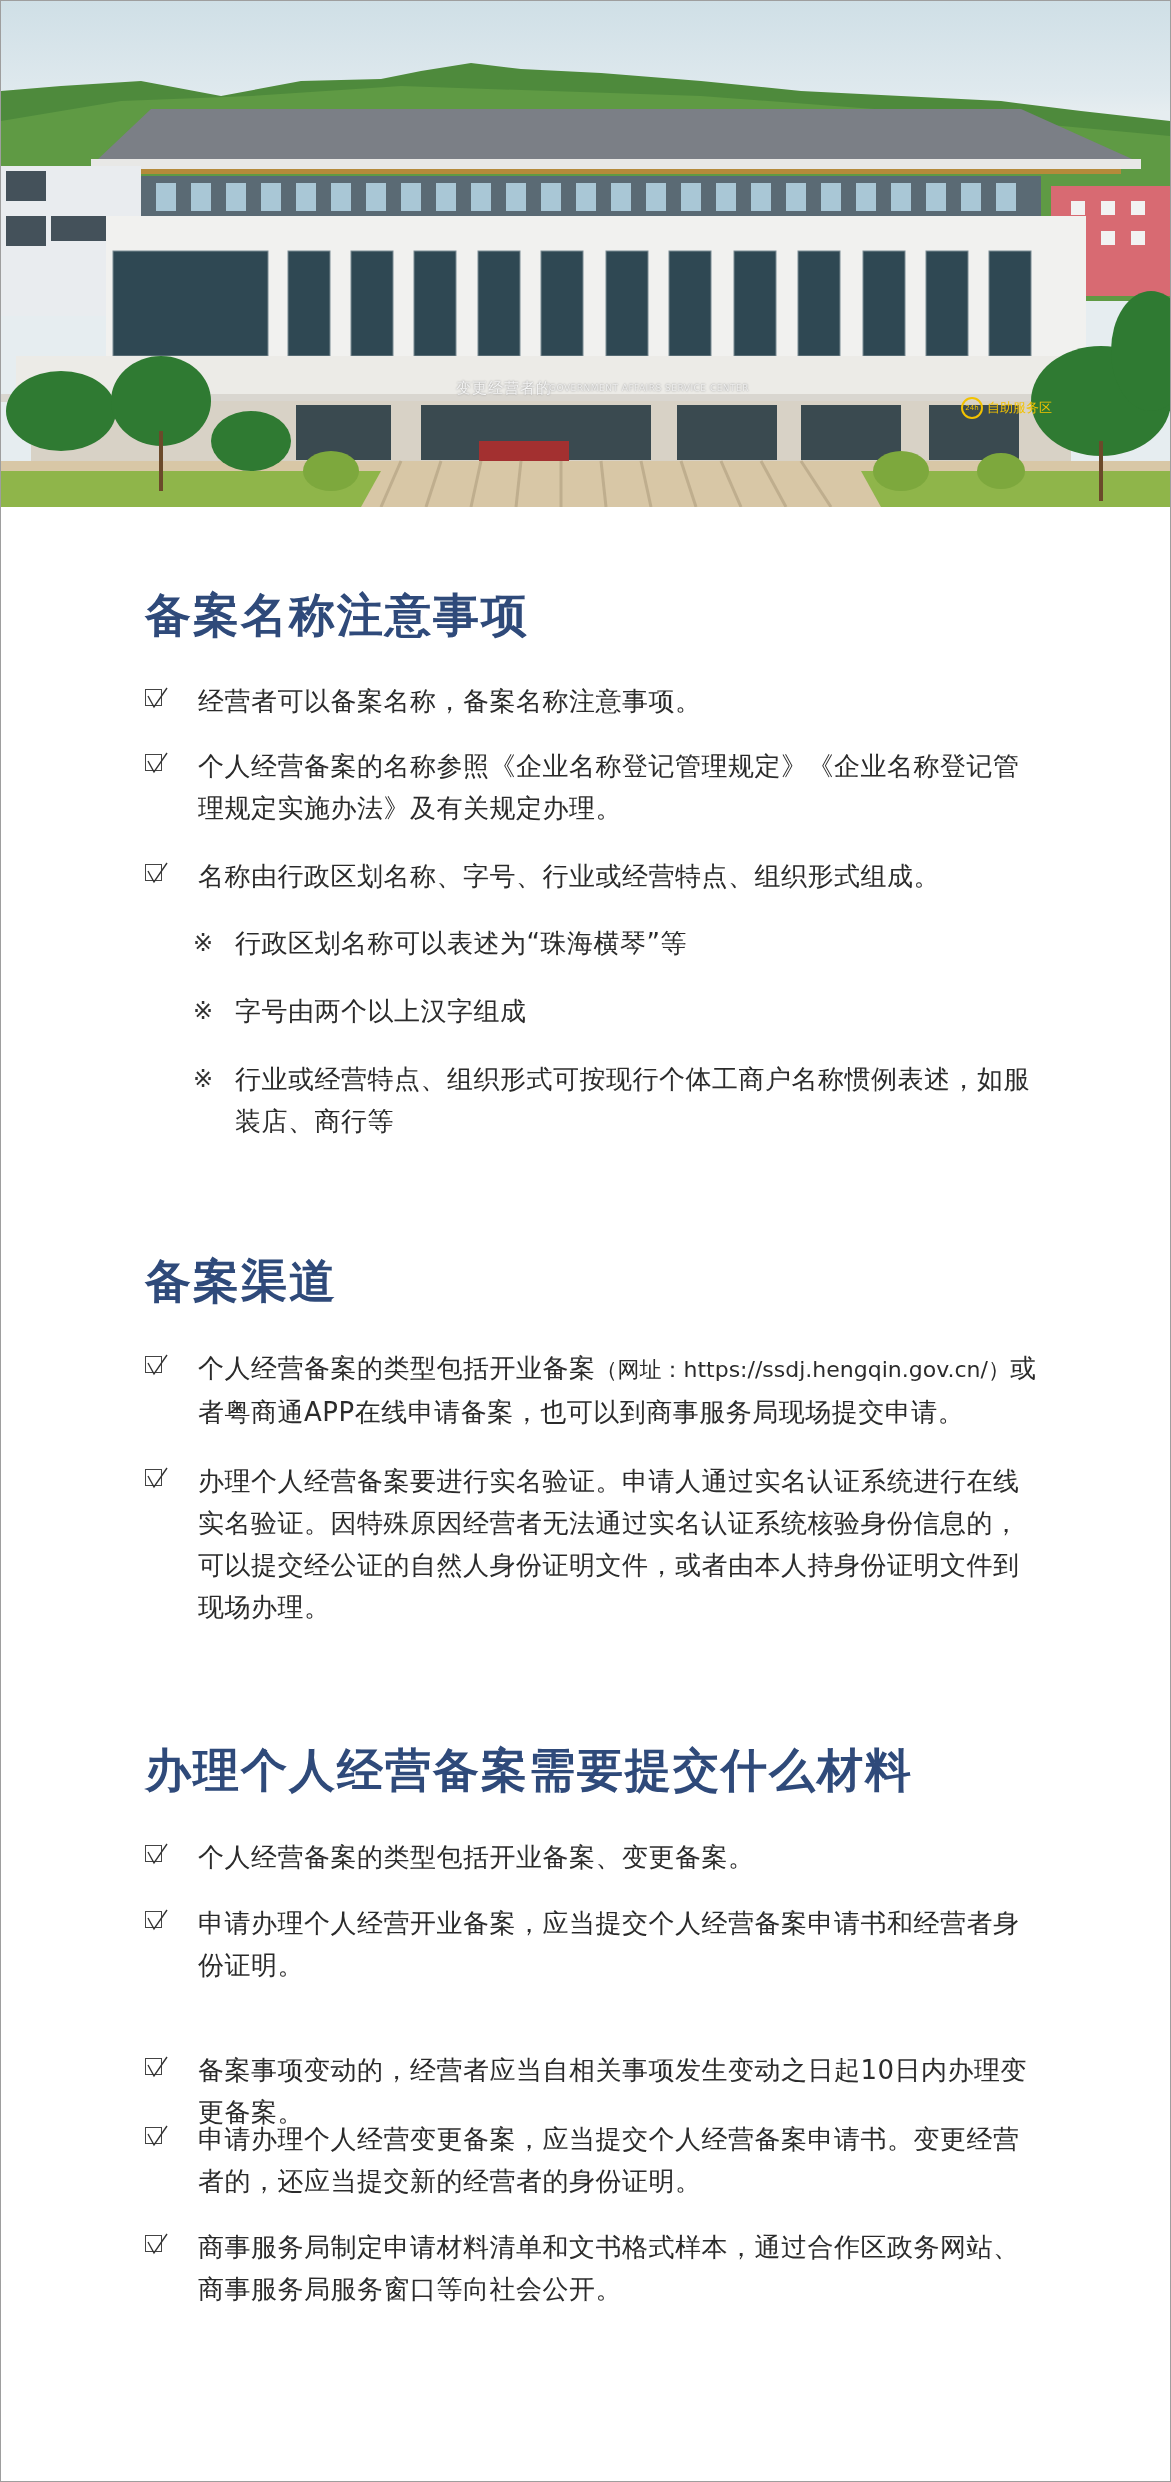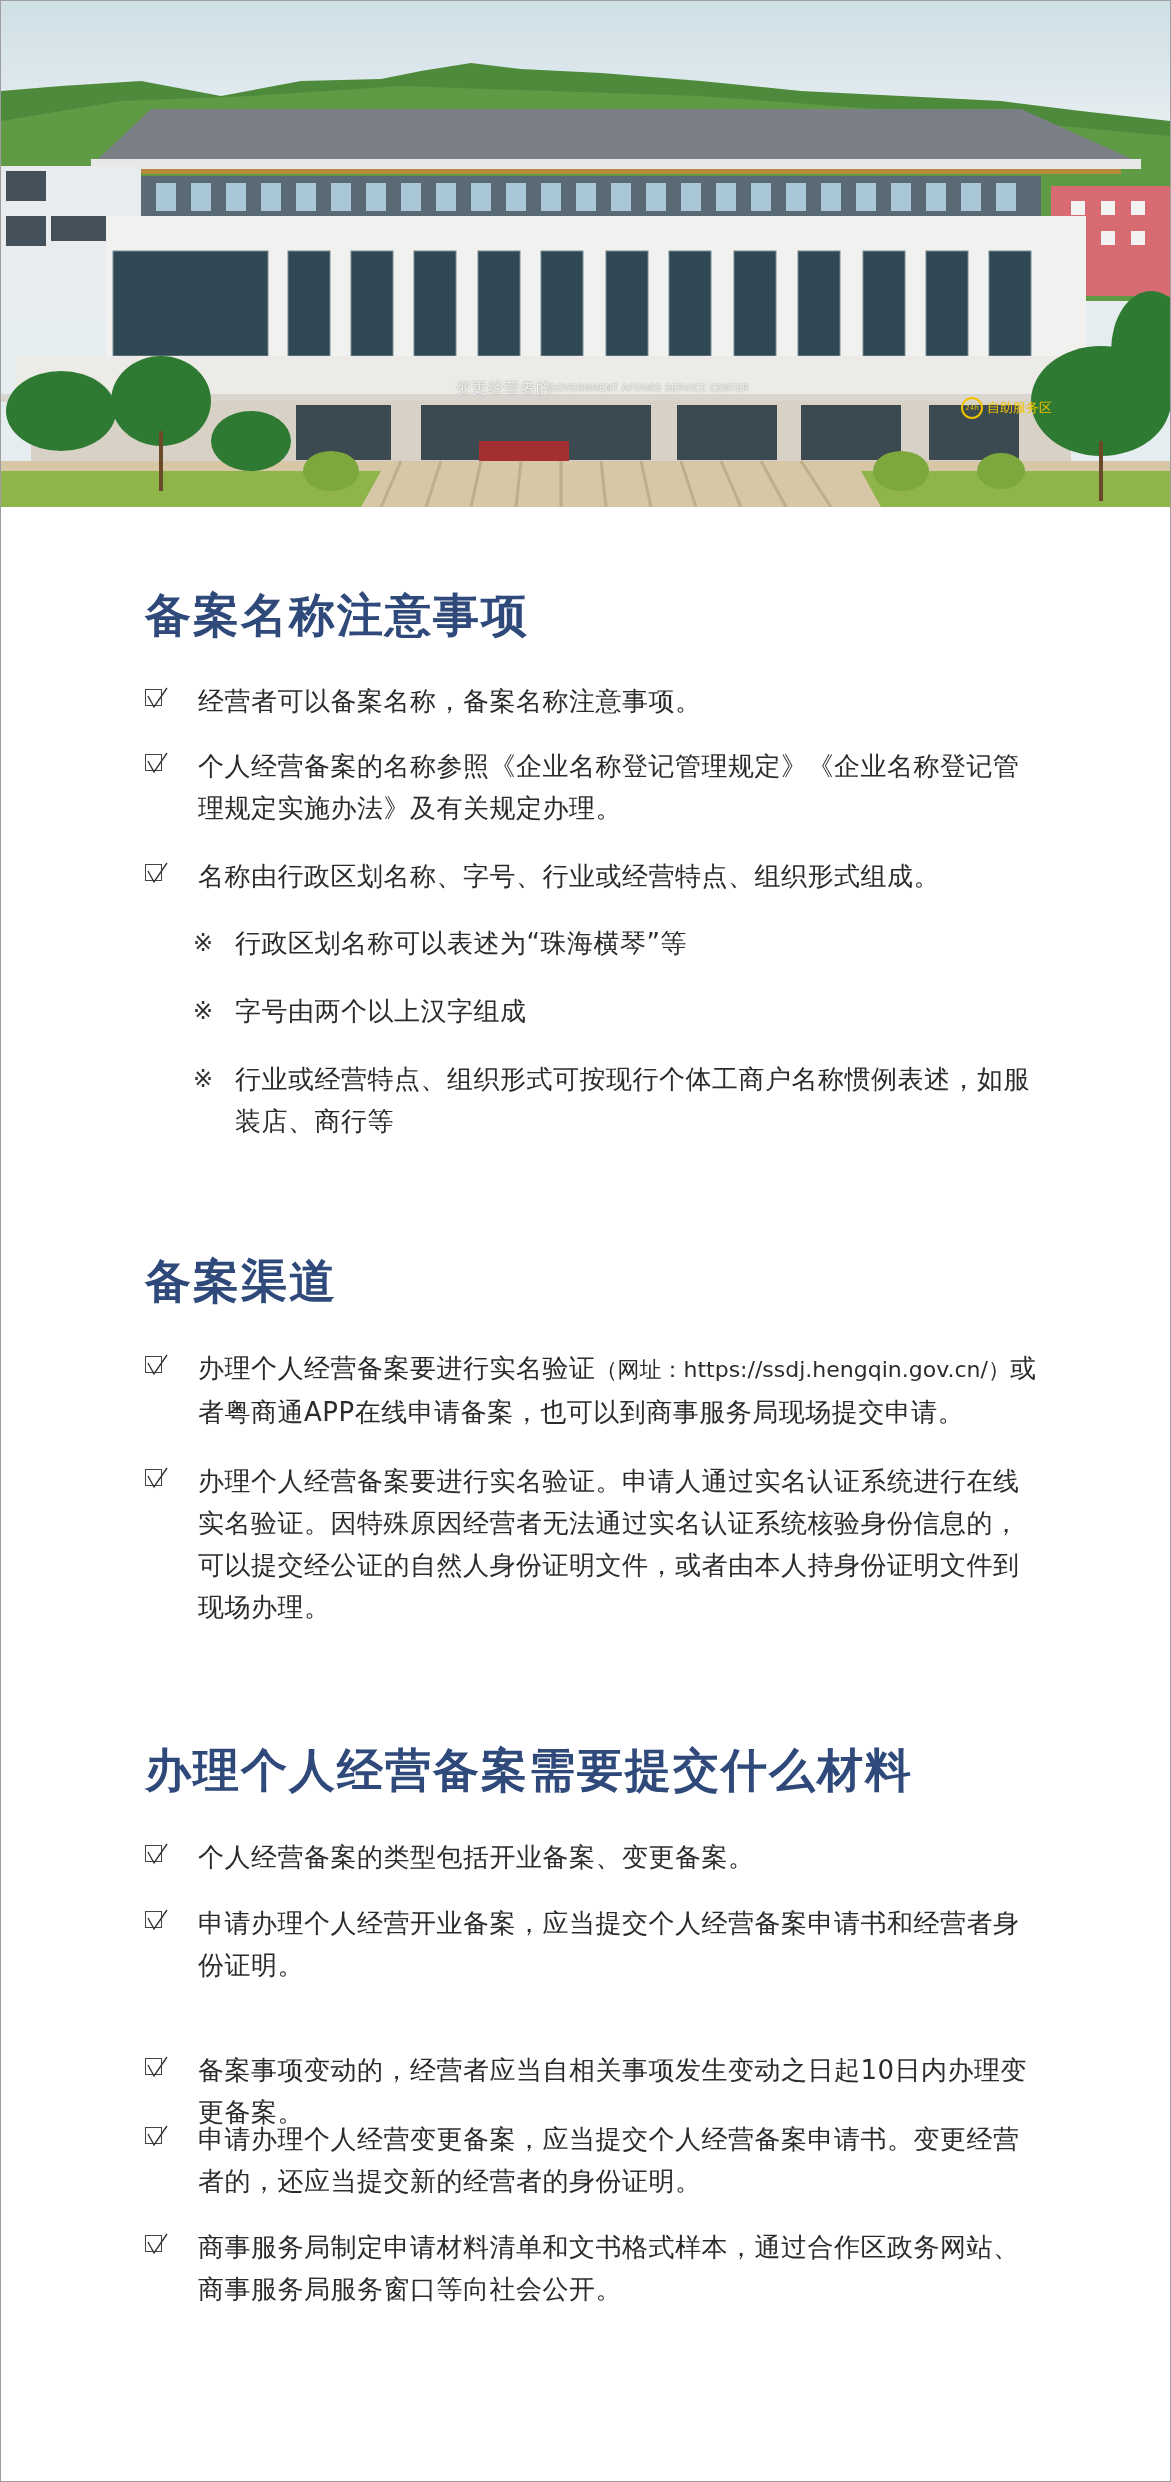--- a/index.html
+++ b/index.html
@@ -215,21 +215,21 @@
 <div>
   <div class="section-title" style="top:1258px;">备案渠道</div>
 
   <div class="item" style="top:1347px;">
     <span class="check">
       <span class="box"></span>
       <svg width="26" height="26">
           <path d="M3 10 L9 21 L22 2" fill="none" stroke="#333" stroke-width="1.4"></path>
         </svg>
     </span>
-    <span class="text"><span>办理个人经营备案要进行实名验证</span><span class="url">（网址：https://ssdj.hengqin.gov.cn/）</span><span>或者粤商通APP在线申请备案，也可以到商事服务局现场提交申请。</span></span>
+    <span class="text"><span>个人经营备案的类型包括开业备案</span><span class="url">（网址：https://ssdj.hengqin.gov.cn/）</span><span>或者粤商通APP在线申请备案，也可以到商事服务局现场提交申请。</span></span>
   </div>
 
   <div class="item" style="top:1460px;">
     <span class="check">
       <span class="box"></span>
       <svg width="26" height="26">
           <path d="M3 10 L9 21 L22 2" fill="none" stroke="#333" stroke-width="1.4"></path>
         </svg>
     </span>
     <span class="text">办理个人经营备案要进行实名验证。申请人通过实名认证系统进行在线实名验证。因特殊原因经营者无法通过实名认证系统核验身份信息的，可以提交经公证的自然人身份证明文件，或者由本人持身份证明文件到现场办理。</span>

